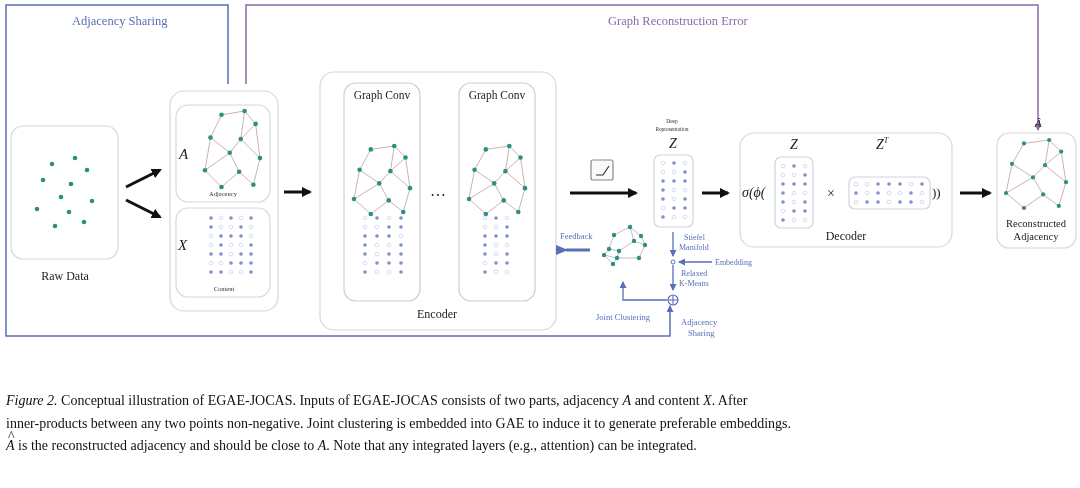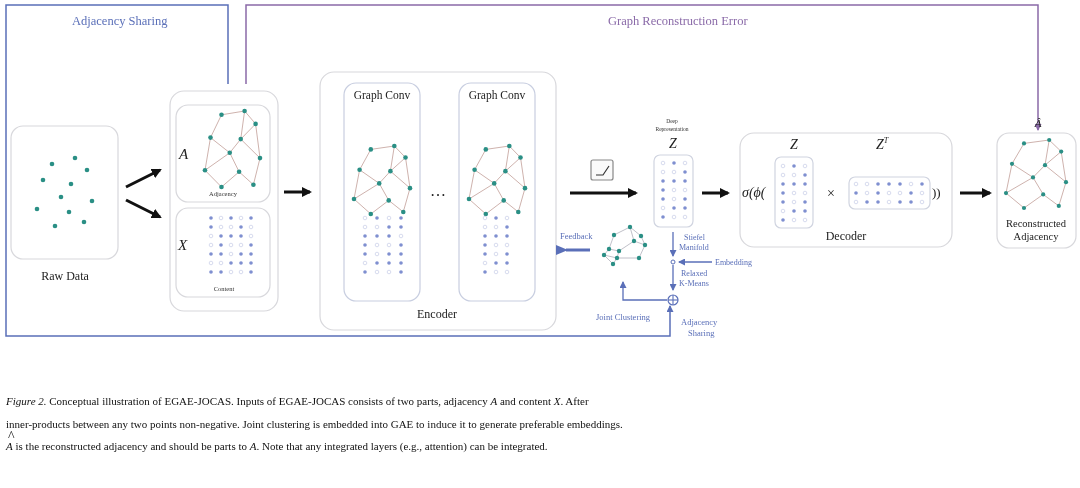--- a/index.html
+++ b/index.html
@@ -1,19 +1,19 @@
 <!DOCTYPE html>
 <html><head>
 <meta charset="utf-8">
 <style>
   html,body{margin:0;padding:0;background:#fff;}
   body{width:1080px;height:488px;position:relative;overflow:hidden;font-family:"Liberation Serif","DejaVu Serif",serif;color:#222;}
   #diagram{position:absolute;left:0;top:0;width:1080px;height:360px;}
   .lbl{font-family:"Liberation Serif","DejaVu Serif",serif;}
-  .caption{position:absolute;left:6px;top:390px;width:1070px;font-size:11px;line-height:22.5px;color:#111;}
+  .caption{position:absolute;left:6px;top:390px;width:1070px;font-size:14px;line-height:22.5px;color:#111;}
   .caption i{font-style:italic;}
   .hat{position:relative;display:inline-block;font-style:italic;}
   .hat::before{content:"^";position:absolute;left:2px;top:-9px;font-style:normal;font-size:14px;}
 </style>
 </head>
 <body>
 
 <svg id="diagram" width="1080" height="360" viewBox="0 0 1080 360" xmlns="http://www.w3.org/2000/svg">
   <defs>
     <marker id="arrBlack" markerWidth="10" markerHeight="10" refX="8" refY="5" orient="auto" markerUnits="userSpaceOnUse">
@@ -441,14 +441,14 @@
         <circle cx="1058.8" cy="205.95999999999998" r="2.1" fill="#2a8f85"></circle>
       </g>
     <text class="lbl" x="1036" y="227" font-size="10.5" text-anchor="middle" fill="#222">Reconstructed</text>
     <text class="lbl" x="1036" y="240" font-size="10.5" text-anchor="middle" fill="#222">Adjacency</text>
   </g>
 </svg>
 
 <div class="caption">
   <div><i>Figure 2.</i><span> Conceptual illustration of EGAE-JOCAS. Inputs of EGAE-JOCAS consists of two parts, adjacency </span><i>A</i><span> and content </span><i>X</i><span>. After</span></div>
   <div>inner-products between any two points non-negative. Joint clustering is embedded into GAE to induce it to generate preferable embeddings.</div>
-  <div><span class="hat">A</span><span> is the reconstructed adjacency and should be parts to </span><i>A</i><span>. Note that any integrated layers (e.g., attention) can be integrated.</span></div>
+  <div><span class="hat">A</span><span> is the reconstructed adjacency and should be close to </span><i>A</i><span>. Note that any integrated layers (e.g., attention) can be integrated.</span></div>
 </div>
 
 </body></html>

